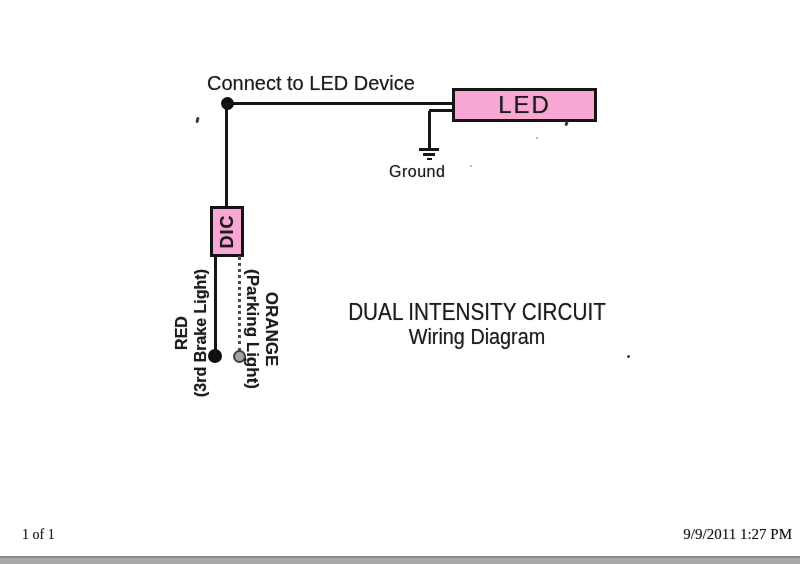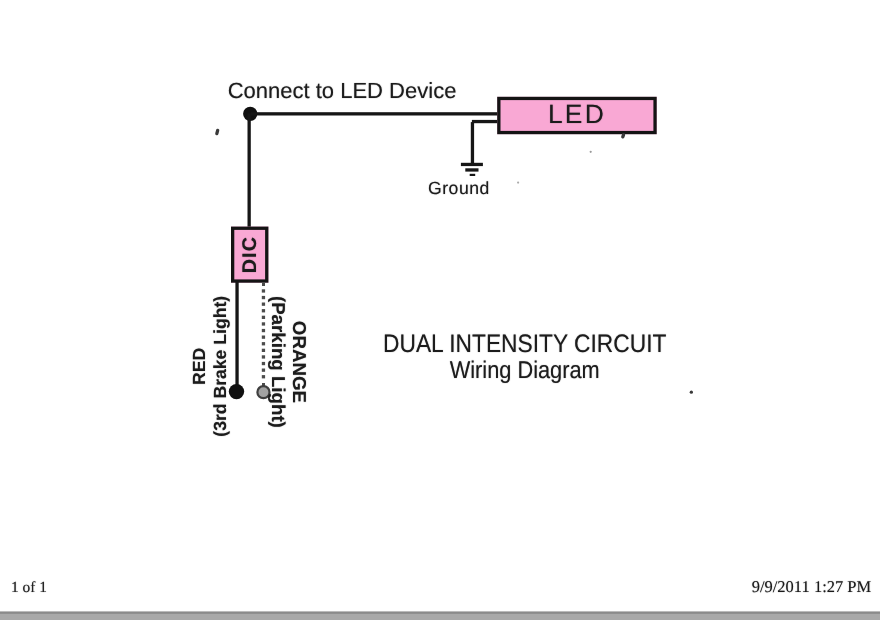--- a/index.html
+++ b/index.html
@@ -55,21 +55,21 @@
   
   .title-block{
     position:absolute; left:327px; top:300px; width:300px;
     text-align:center; transform:scaleX(0.9); transform-origin:center top;
   }
   .title-l1{ font-size:23px; font-weight:500; line-height:25px; }
   .title-l2{ font-size:22px; font-weight:500; line-height:23px; }
 
   
   .footer-left{
-    position:absolute; left:10px; top:527px;
+    position:absolute; left:22px; top:527px;
     font-family:"Liberation Serif", serif; font-size:14px; color:#222;
   }
   .footer-right{
     position:absolute; right:8px; top:526px;
     font-family:"Liberation Serif", serif; font-size:15px; color:#1a1a1a;text-align:center;
   }
 
   
   .bottom-bar{
     position:absolute; left:0; top:556px; width:800px; height:8px;

